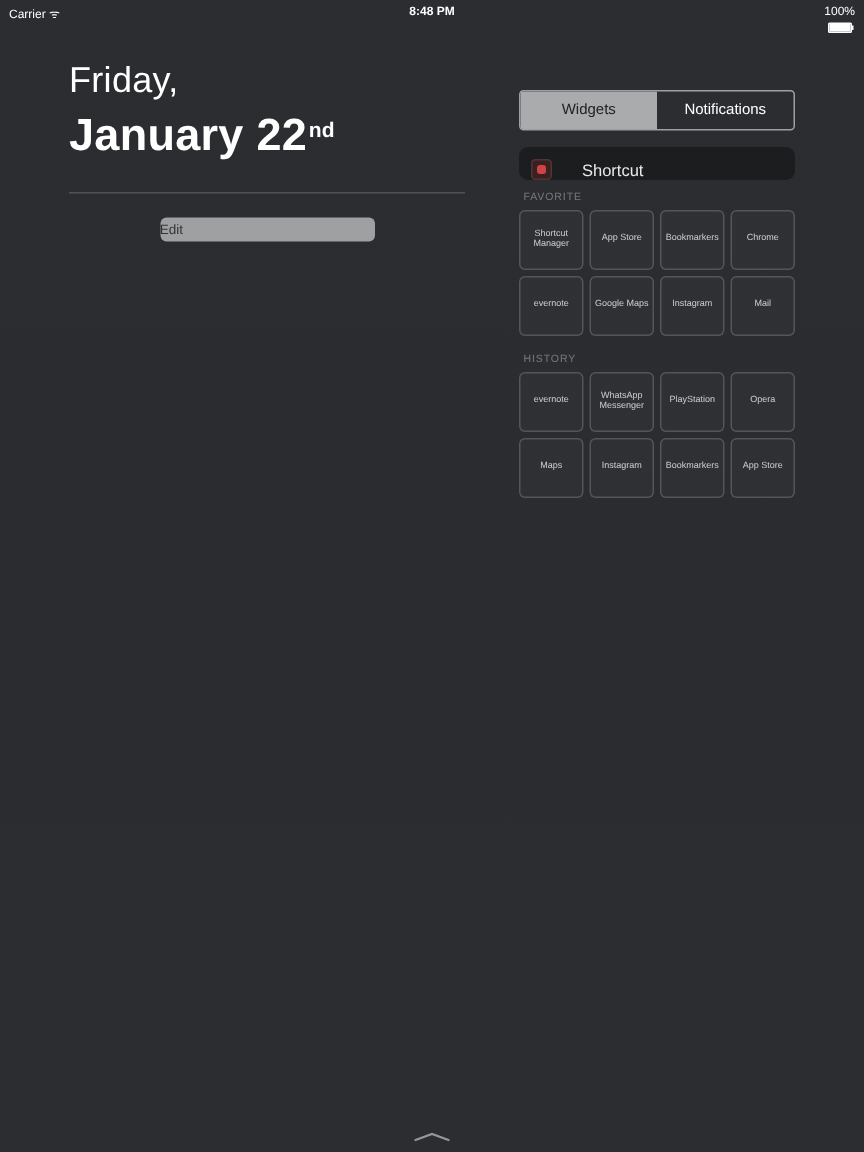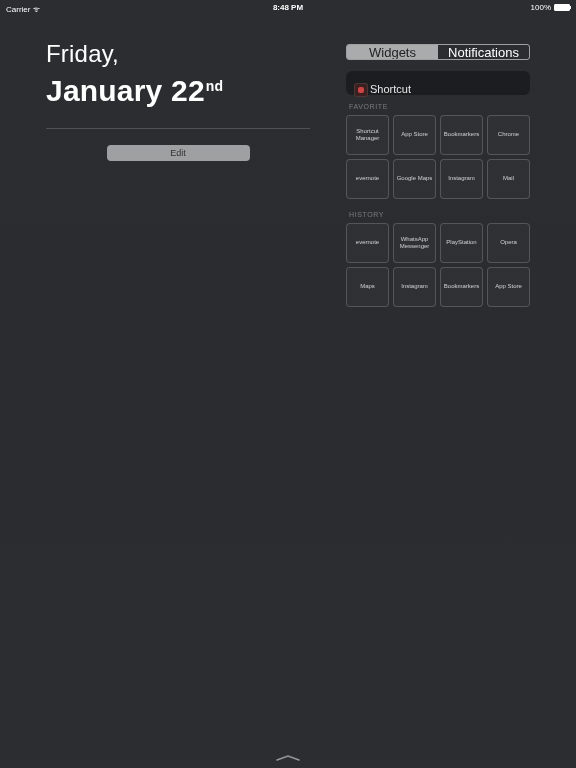--- a/index.html
+++ b/index.html
@@ -8,51 +8,51 @@
     .bg {
       width: 576px; height: 768px;
       background: linear-gradient(180deg,#2b2d31 0%,#2a2c30 50%,#2b2d31 100%);
       position: relative;
     }
 
     
     .status { position:absolute; top:0; left:0; right:0; height:14px; display:flex; align-items:center; color:#fff; font-size:8px; }
     .status .left { position:absolute; left:6px; top:3px;text-align:center; }
     .status .center { position:absolute; left:0; right:0; text-align:center; top:3px; font-size:8px; font-weight:600;}
-    .status .right { position:absolute; right:6px; top:3px; display:flex; align-items:center; gap:3px;}
+    .status .right { position:absolute; right:6px; top:3px; display:flex; align-items:center; gap:3px;flex-direction:column;}
     .battery { display:inline-block; width:16px; height:7px; border:1px solid #fff; border-radius:1px; position:relative; }
     .battery::after { content:""; position:absolute; right:-2px; top:1px; width:1px; height:3px; background:#fff; }
     .battery-fill{ position:absolute; left:0; top:0; bottom:0; right:0; background:#fff; }
 
     
     .left-col { position:absolute; left:46px; top:40px; width:264px; }
     .day { color:#fff; font-size:24px; font-weight:400; letter-spacing:0.2px; }
     .date { color:#fff; font-size:30px; font-weight:700; letter-spacing:0.2px; margin-top:6px; }
     .ord { font-size:14px; vertical-align: top; position: relative; top:4px; margin-left:1px;}
     .rule { border:none; border-top:1px solid rgba(255,255,255,0.18); margin-top:20px; }
     .edit-btn {
       display:block; margin:16px auto 0; width:143px; height:16px; line-height:16px;
       border-radius:4px; background:rgba(255,255,255,0.55);
-      color:#333; font-size:9px; text-align:center; border:none;
+      color:#333; font-size:9px; text-align:left; border:none;
     }
 
     
     .right-col { position:absolute; right:46px; top:44px; width:184px; }
 
     .segmented {
-      display:flex; width:100%; height:16px; border:1px solid rgba(255,255,255,0.55);
-      border-radius:3px; overflow:hidden; font-size:13px;
+      display:flex; width:100%; height:27px; border:1px solid rgba(255,255,255,0.55);
+      border-radius:3px; overflow:hidden; font-size:10px;margin-top:16px;
     }
     .seg { flex:1; display:flex; align-items:center; justify-content:center; color:#fff; cursor:pointer; }
     .seg.active { background:rgba(255,255,255,0.6); color:#222; }
 
     .widget-head {
       margin-top:11px; height:22px; background:rgba(0,0,0,0.35);
-      border-radius:6px; display:flex; align-items:flex-start; padding:12px 8px;
-      color:#e9e9ea; font-size:11px; gap:2px;
+      border-radius:6px; display:flex; align-items:flex-end; padding:0 8px;
+      color:#e9e9ea; font-size:11px; gap:20px;
     }
     .w-icon{ width:14px; height:14px; border-radius:3px; background:#3a2020; border:1px solid rgba(255,255,255,0.1); position:relative;}
     .w-icon::after{ content:""; position:absolute; left:3px; top:3px; width:6px; height:6px; border-radius:2px; background:#c44; }
 
     .section-label { margin-top:8px; font-size:7px; letter-spacing:0.6px; color:rgba(255,255,255,0.35); padding-left:3px;}
 
     .grid { margin-top:5px; display:grid; grid-template-columns:repeat(4, 1fr); gap:4px; }
     .cell {
       height:40px; border:1px solid rgba(255,255,255,0.18); border-radius:4px;
       display:flex; align-items:center; justify-content:center;

